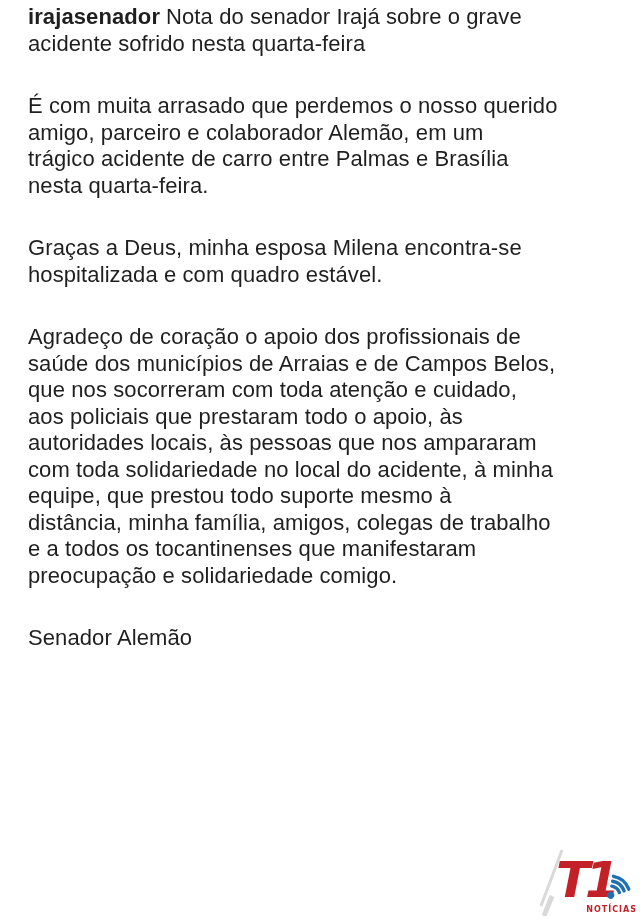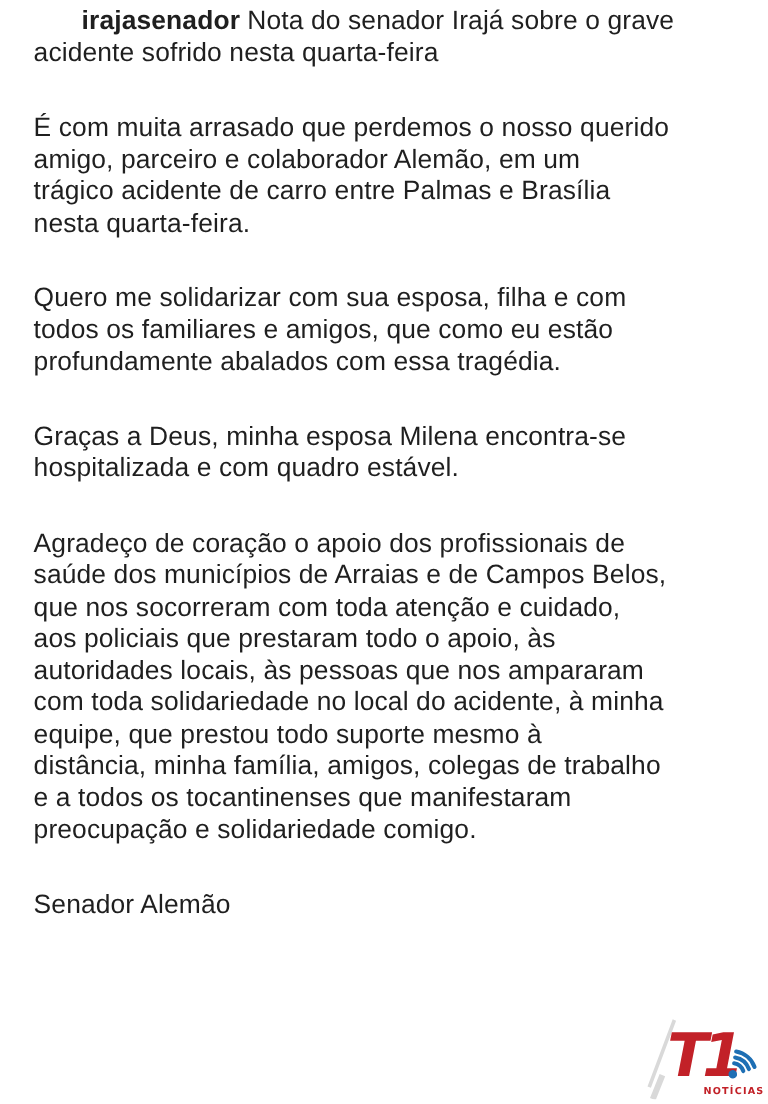--- a/index.html
+++ b/index.html
@@ -24,21 +24,20 @@
     line-height: 26.5px;
     letter-spacing: 0.1px;
   }
   .caption p {
     margin: 0 0 36px 0;
     white-space: pre-line;
   }
   .username {
     font-weight: 700;
     margin-right: 6px;
-    margin-left: 40px;
   }
   .signature {
     margin-bottom: 0;
   }
   .watermark {
     position: absolute;
     right: 0;
     bottom: 4px;
     width: 122px;
     height: 72px;
@@ -63,23 +62,20 @@
 
 <div class="caption">
   <p><span class="username">irajasenador</span><span>Nota do senador Irajá sobre o grave
 acidente sofrido nesta quarta-feira</span></p>
 
   <p>É com muita arrasado que perdemos o nosso querido
 amigo, parceiro e colaborador Alemão, em um
 trágico acidente de carro entre Palmas e Brasília
 nesta quarta-feira.</p>
 
-  <p>Quero me solidarizar com sua esposa, filha e com
-todos os familiares e amigos, que como eu estão
-profundamente abalados com essa tragédia.</p>
 
   <p>Graças a Deus, minha esposa Milena encontra-se
 hospitalizada e com quadro estável.</p>
 
 
   <p>Agradeço de coração o apoio dos profissionais de
 saúde dos municípios de Arraias e de Campos Belos,
 que nos socorreram com toda atenção e cuidado,
 aos policiais que prestaram todo o apoio, às
 autoridades locais, às pessoas que nos ampararam

